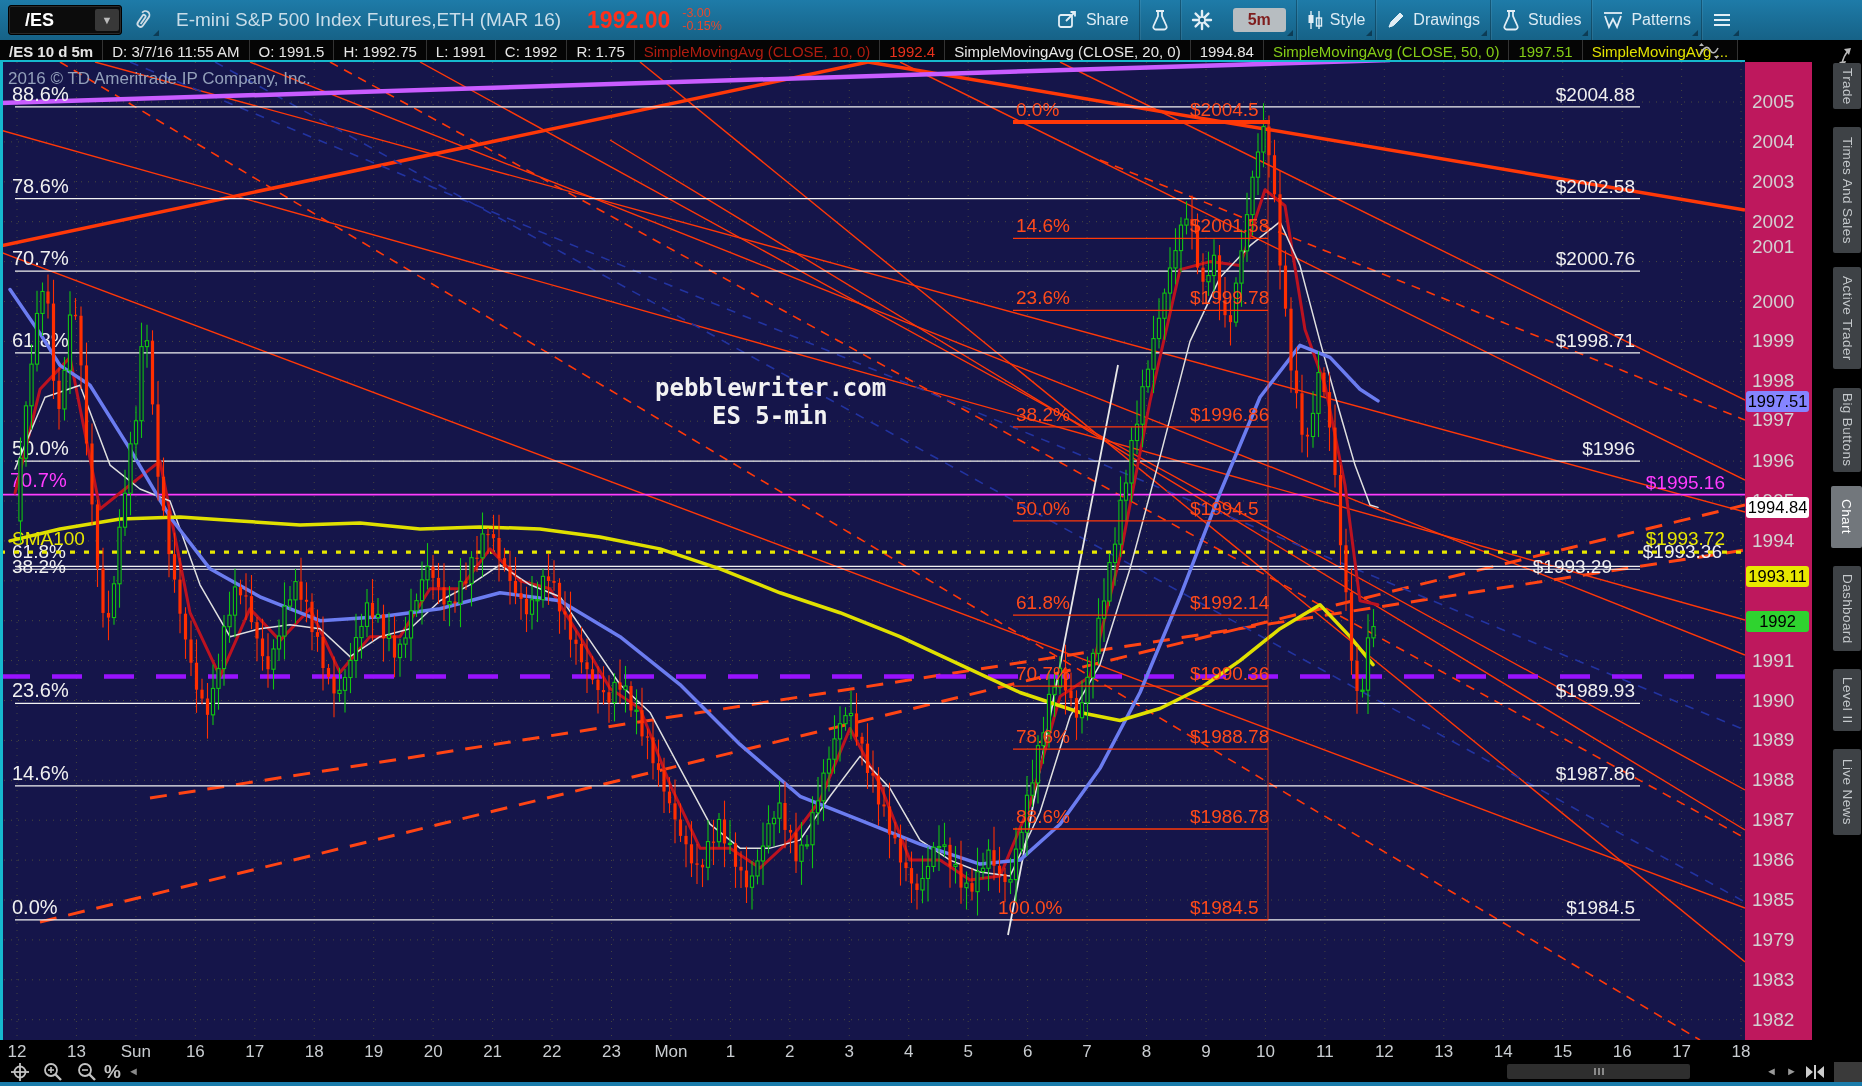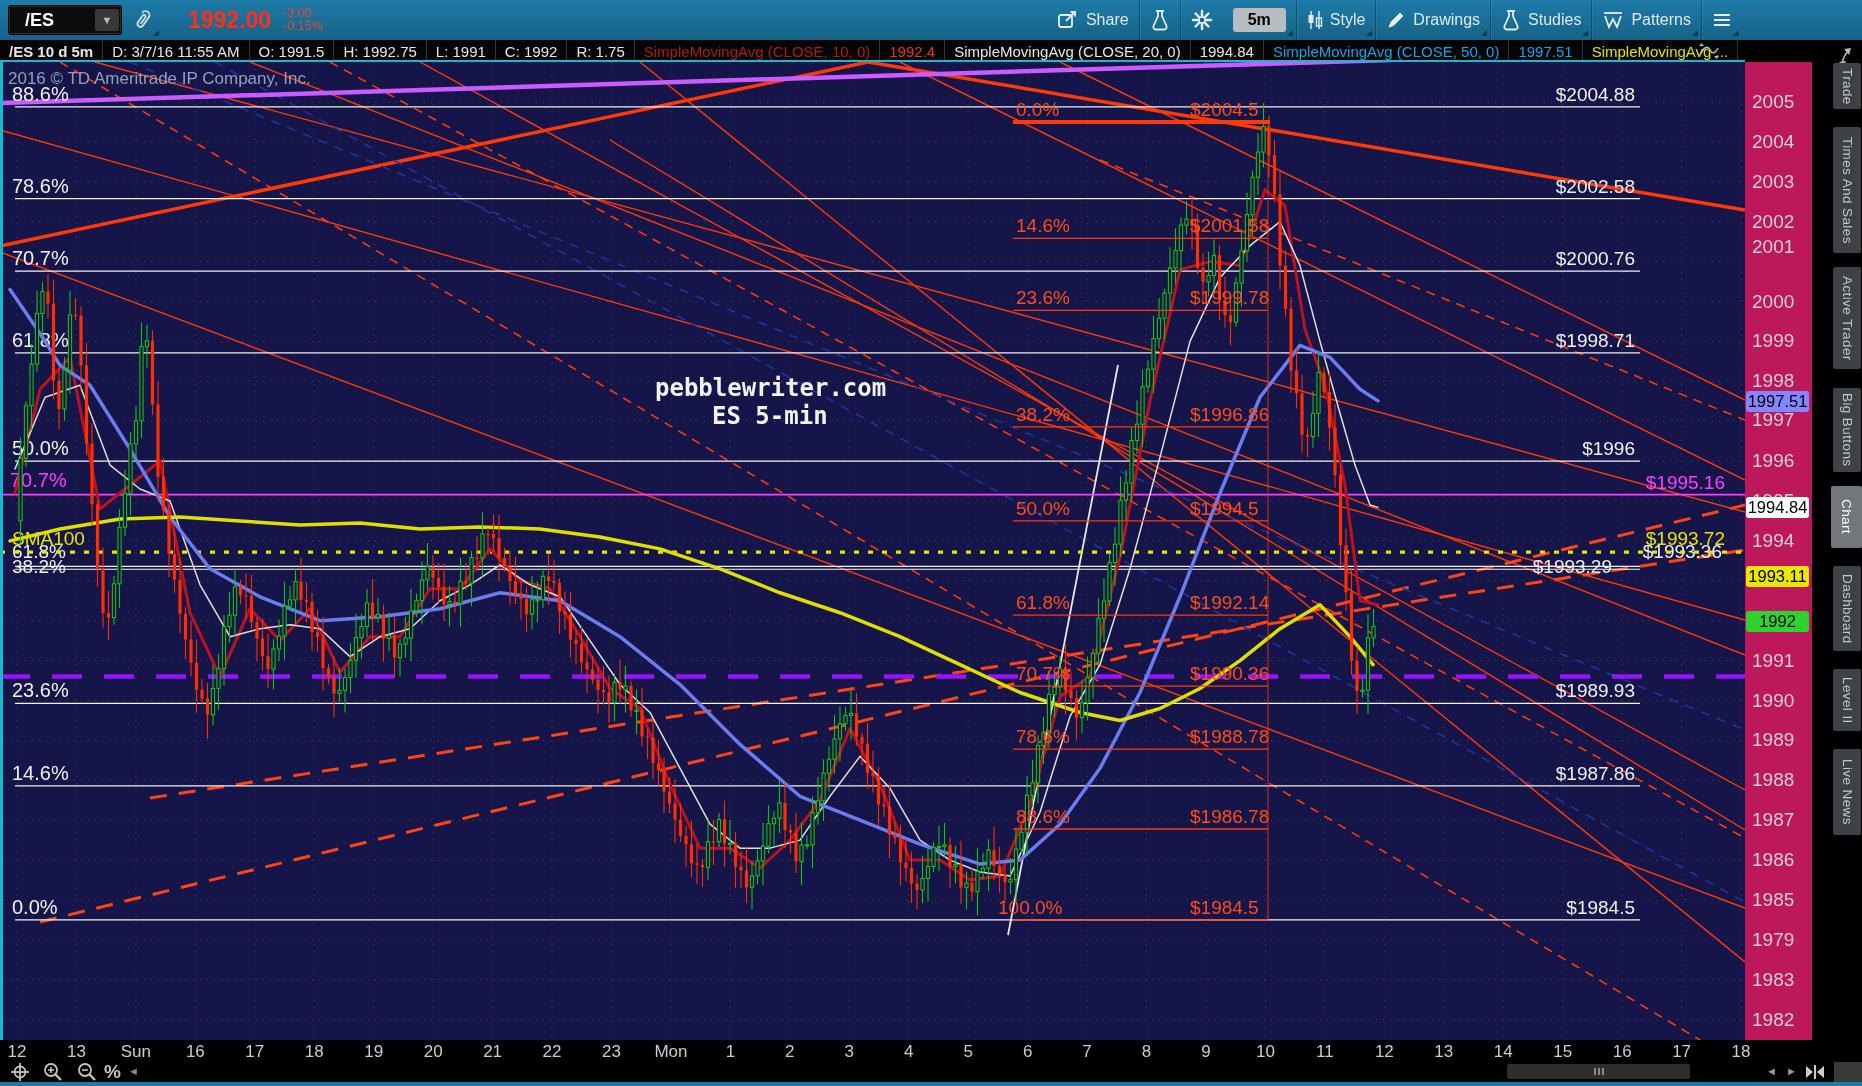--- a/index.html
+++ b/index.html
@@ -13,29 +13,29 @@
   .symbox .sym{flex:1;color:#fff;font-size:18px;font-weight:bold;padding-left:16px;}
   .symbox .dd{width:24px;height:22px;margin-right:2px;background:#383838;border-radius:2px;color:#bbb;
           font-size:11px;display:flex;align-items:center;justify-content:center;}
   .tgrp{position:relative;display:flex;align-items:center;height:40px;padding:0 10px;gap:7px;}
   .tgrp.cnr::after{content:'';position:absolute;right:3px;bottom:4px;
           border-left:6px solid transparent;border-bottom:6px solid #0d3c55;}
   .tdiv{width:1px;height:40px;background:rgba(0,0,0,.28);box-shadow:1px 0 0 rgba(255,255,255,.08);}
   .title{font-size:19px;color:#c9dde9;margin-left:14px;white-space:nowrap;}
   .price{font-size:23px;font-weight:bold;color:#ff2f1a;margin-left:26px;}
   .chg{display:flex;flex-direction:column;line-height:13px;font-size:12.5px;color:#e44a2e;margin-left:12px;}
-  .tf{background:#b7bdc1;color:#000000;font-weight:bold;font-size:16px;border-radius:3px;
+  .tf{background:#b7bdc1;color:#7f1d1d;font-weight:bold;font-size:16px;border-radius:3px;
       padding:3px 15px;}
   #tright{margin-left:auto;display:flex;align-items:center;height:40px;}
   
   #legendbar{position:absolute;left:0;top:40px;width:1745px;height:22px;background:#000;display:flex;
              font-size:15px;color:#e6e6e6;align-items:stretch;white-space:nowrap;}
   .lcell{display:flex;align-items:center;padding:0 9px;border-right:1px solid #333;background:#050505;}
   .lcell.bold{font-weight:bold;}
-  .r10{color:#b01c10;} .v10{color:#e8311c;} .w20{color:#e8e8e8;} .b50{color:#0ea5e9;} .y100{color:#e2e200;}
+  .r10{color:#b01c10;} .v10{color:#e8311c;} .w20{color:#e8e8e8;} .b50{color:#84cc16;} .y100{color:#e2e200;}
   #legendicon{position:absolute;left:1692px;top:40px;width:34px;height:22px;display:flex;align-items:center;justify-content:center;}
   #legendcorner{position:absolute;left:1834px;top:40px;width:28px;height:22px;background:#54585b;}
   
   #chartwrap{position:absolute;left:0;top:62px;width:1745px;height:978px;background:#15154a;}
   #tealtop{position:absolute;left:0;top:60px;width:1745px;height:2px;background:#16b9ce;}
   #tealleft{position:absolute;left:0;top:62px;width:3px;height:978px;background:#16b9ce;}
   
   #paxis{position:absolute;left:1745px;top:62px;width:67px;height:978px;background:#be185d;}
   .pnum{position:absolute;left:7px;font-size:19px;color:#d2d2d2;}
   .badge{position:absolute;left:1px;width:63px;height:21px;border-radius:3px;color:#000;
@@ -68,20 +68,21 @@
   <div id="topbar">
     <div class="symbox">
       <span class="sym">/ES</span>
       <span class="dd">▼</span>
     </div>
     <div class="tgrp cnr">
       <svg width="20" height="22" viewBox="0 0 20 22">
         <path d="M6 5 a4 4 0 0 1 8 0 v10 a3 3 0 0 1 -6 0 V7 a1.6 1.6 0 0 1 3.2 0 v8" fill="none" stroke="#cfdde6" stroke-width="1.8" transform="rotate(35 10 11)"></path>
       </svg>
     </div>
+    <span class="title">E-mini S&amp;P 500 Index Futures,ETH (MAR 16)</span>
     <span class="price">1992.00</span>
     <div class="chg">
       <span>-3.00</span>
       <span>-0.15%</span>
     </div>
 
     <div id="tright">
       <div class="tgrp">
         <svg width="22" height="20" viewBox="0 0 22 20">
           <rect x="2" y="5" width="13" height="12" rx="2" fill="none" stroke="#e2eef5" stroke-width="1.8"></rect>

